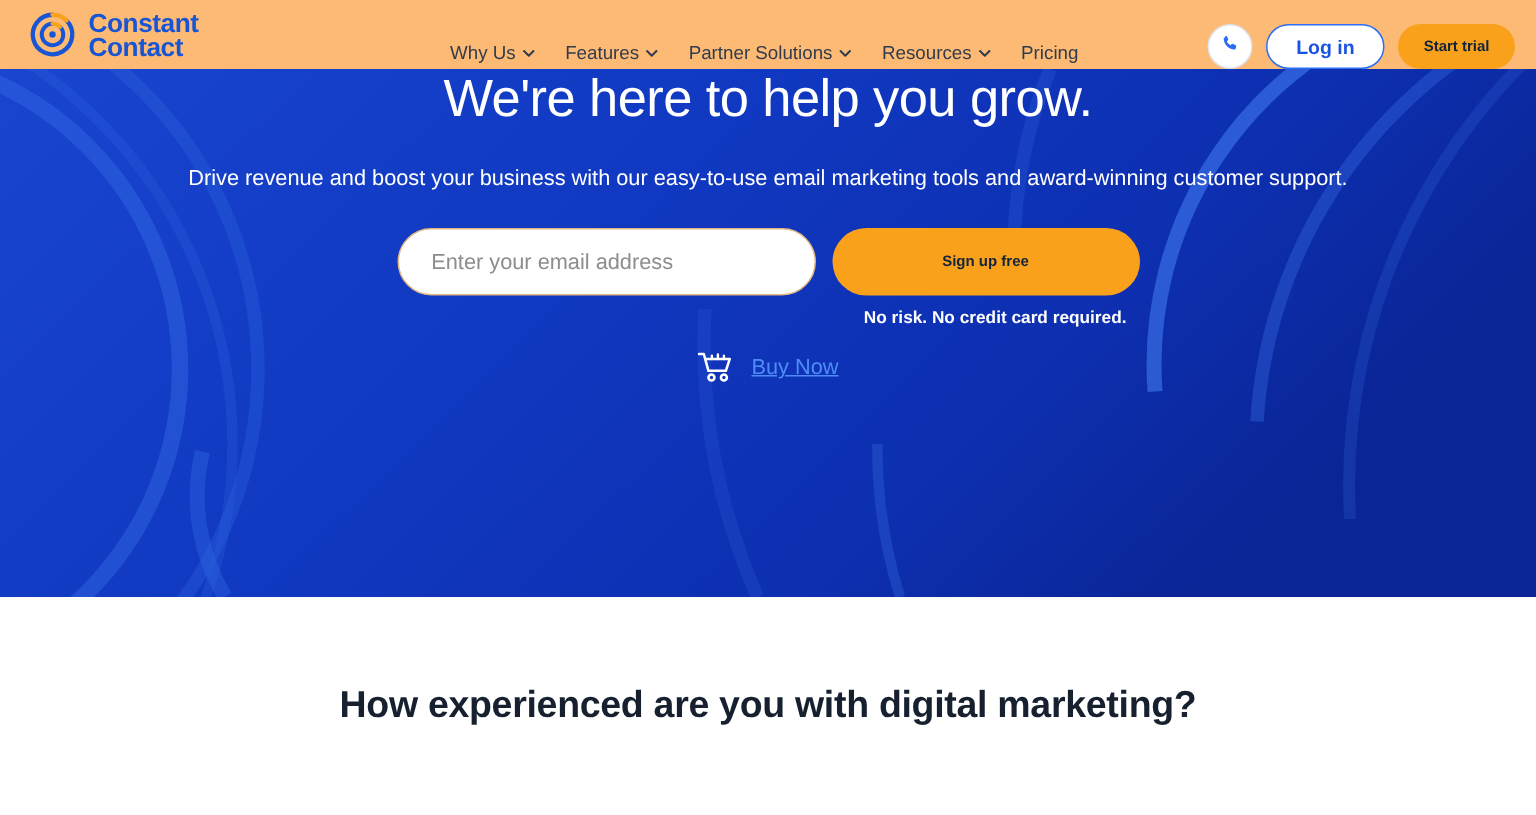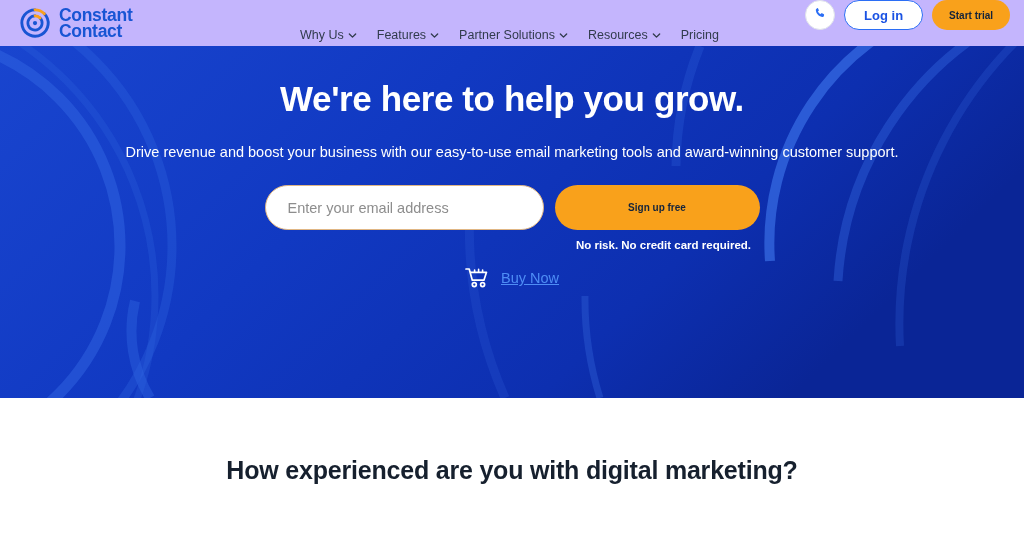--- a/index.html
+++ b/index.html
@@ -8,21 +8,21 @@
     background:#ffffff;
     font-family:"Liberation Sans", sans-serif;
     -webkit-font-smoothing:antialiased;
   }
   .page { position:relative; width:1024px; height:543px; }
 
   
   .header {
     position:relative; z-index:5;
     height:46px; width:100%;
-    background:#c4b5fd;
+    background:#fdba74;
     display:flex; align-items:center;
   }
   .logo-block {
     display:flex; align-items:center; gap:7px;
     margin-left:18px; cursor:pointer;
   }
   .logo-mark { width:34px; height:34px; flex:none; display:block; }
   .logo-word {
     font-size:17.5px; font-weight:700; line-height:0.92;
     color:#1855d4; letter-spacing:-0.3px;
@@ -35,21 +35,21 @@
   }
   .nav-item {
     display:flex; align-items:center; gap:4px;
     font-size:12.5px; color:#313b4d; cursor:pointer;
     white-space:nowrap;
   }
   .chev { display:block; width:9px; height:9px; flex:none; }
 
   .header-actions {
     position:absolute; right:14px; top:0; height:46px;
-    display:flex; align-items:flex-start; gap:9px;
+    display:flex; align-items:flex-end; gap:9px;
   }
   .phone-btn {
     width:30px; height:30px; border-radius:50%;
     border:1.3px solid #dfe3ea; background:#fff;
     display:flex; align-items:center; justify-content:center;
     cursor:pointer;
   }
   .login-btn {
     height:30px; padding:0 19px; border-radius:16px;
     border:1.4px solid #2b6ef5; background:#fff;
@@ -69,22 +69,21 @@
     background:#1139c2;
     overflow:hidden;
   }
   .hero-bg { position:absolute; inset:0; width:100%; height:100%; display:block; }
   .hero-inner {
     position:relative; z-index:2;
     width:100%; height:100%;
     display:flex; flex-direction:column; align-items:center;
   }
   .hero-title {
-    margin-top:33px;
-    font-size:35px; font-weight:700; color:#ffffff;
+    font-size:35px; font-weight:400; color:#ffffff;
     letter-spacing:-0.4px; text-align:left;
   }
   .hero-sub {
     margin-top:23px; width:800px; text-align:center;
     font-size:14.5px; color:#ffffff; line-height:1.47;
   }
   .signup-row {
     margin-top:22px;
     display:flex; gap:11px;
   }

